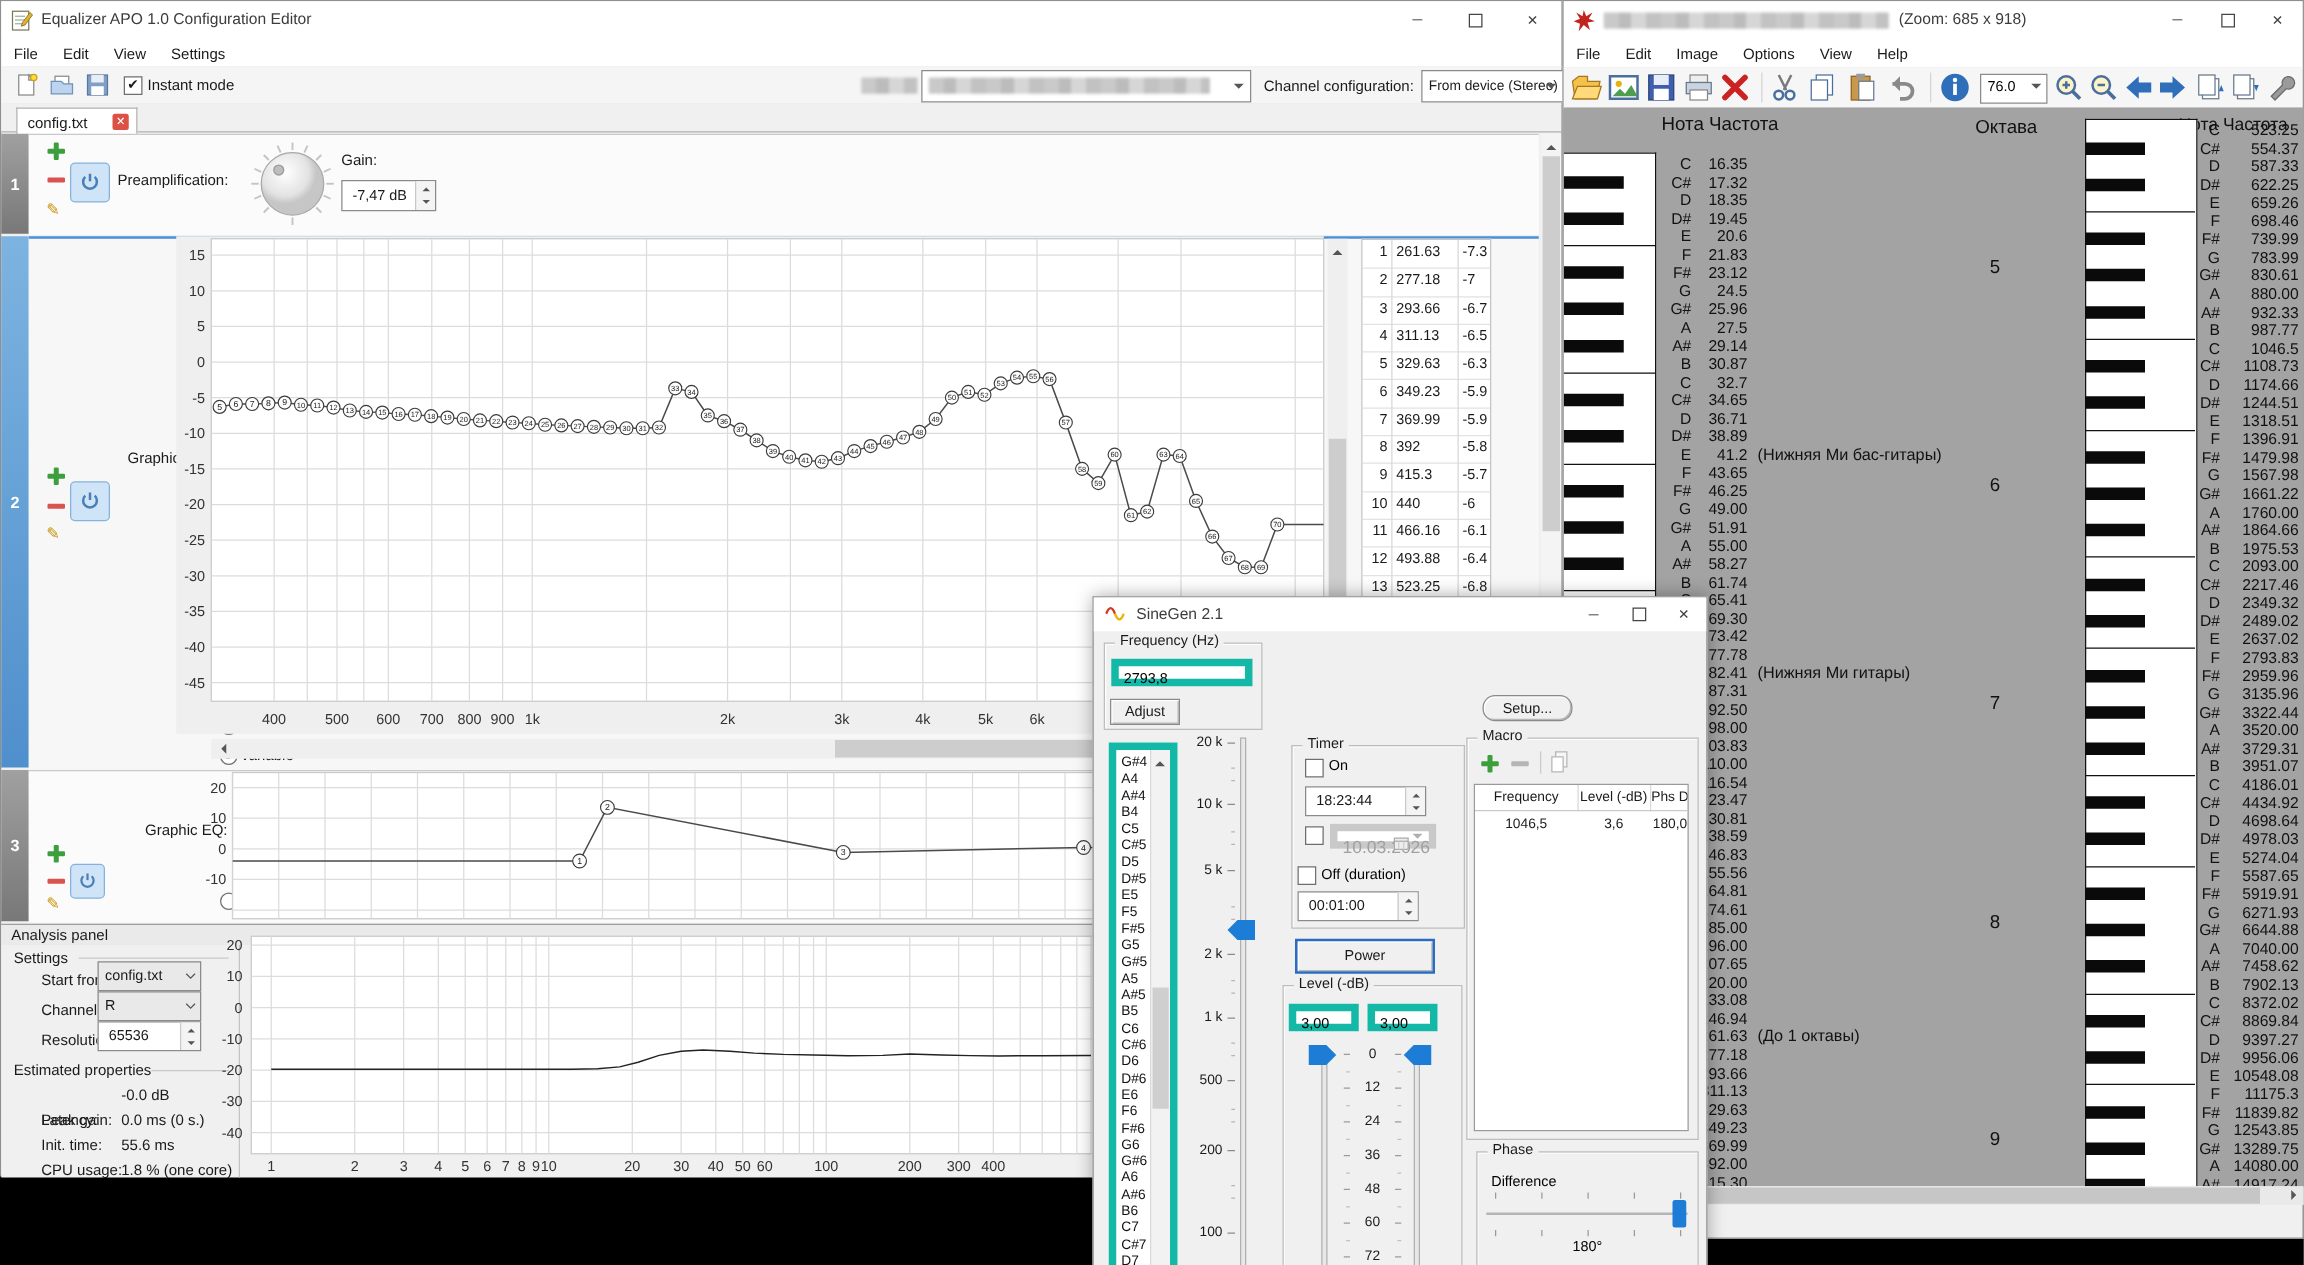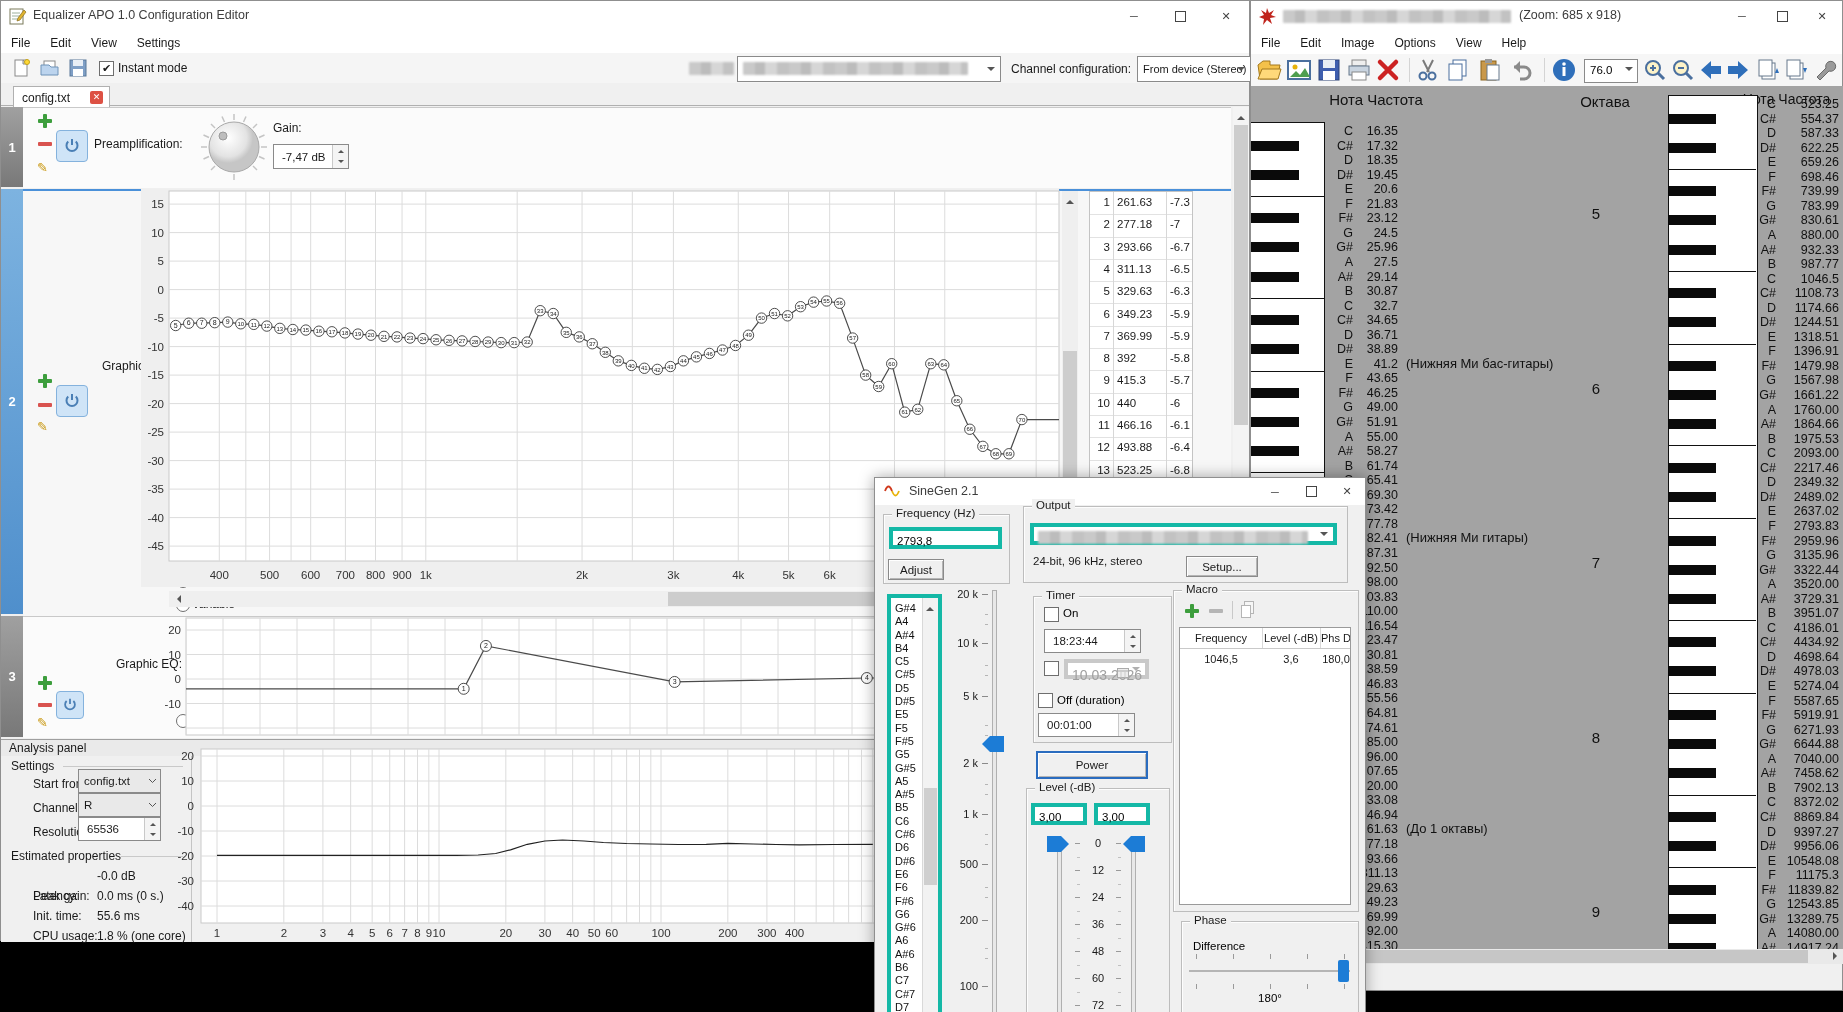--- a/index.html
+++ b/index.html
@@ -27,21 +27,21 @@
   .uarr{top:25%;border-bottom-color:#555;margin-top:-4px;}
   .darr{bottom:25%;border-top-color:#555;margin-bottom:-4px;}
   .radio{position:absolute;width:12px;height:12px;border:1px solid #707070;border-radius:50%;background:#fff;}
   .radio.sel::after{content:'';position:absolute;left:2.5px;top:2.5px;width:5px;height:5px;border-radius:50%;background:#2b2b2b;}
   .numtab{position:absolute;left:0;width:22px;color:#fff;font-weight:bold;font-size:13px;display:flex;align-items:center;justify-content:center;background:linear-gradient(#a0a0a0,#787878);}
   .numtab.blue{background:linear-gradient(#7db3e0,#4f8fcc);}
   .section{position:absolute;left:22px;right:611px;background:#fbfbfb;border-top:1px solid #c9c9c9;}
   .group95{position:absolute;border:1px solid #bdbdbd;box-shadow:1px 1px 0 #fdfdfd inset;}
   .group95 > .glabel{position:absolute;top:-8px;left:8px;background:#f0f0f0;padding:0 4px;font-size:11.5px;color:#1a1a1a;white-space:nowrap;}
   .btn95{position:absolute;background:#f0f0f0;border:1px solid #8a8a8a;box-shadow:inset 1px 1px 0 #fff,inset -1px -1px 0 #b5b5b5;font-size:11.5px;color:#1a1a1a;display:flex;align-items:center;justify-content:center;}
-  .sunken{background:#fff;border:4px solid #14b8a6;}
+  .sunken{background:#fff;border:6px solid #14b8a6;}
   .sb{position:absolute;background:#efefef;}
   .sbthumb{position:absolute;background:#cdcdcd;}
   .sbarr{position:absolute;width:0;height:0;border:4px solid transparent;}
   .powerbtn{position:absolute;width:30px;height:30px;border-radius:4px;background:#cfe4f7;border:1px solid #84b2dd;display:flex;align-items:center;justify-content:center;}
   .pm{position:absolute;width:16px;height:16px;}
   .pm .h{position:absolute;left:1px;top:6px;width:14px;height:4px;border-radius:1px;}
   .pm .v{position:absolute;left:6px;top:1px;width:4px;height:14px;border-radius:1px;}
   .green .h,.green .v{background:#3d9e3d;}
   .red .h{background:#d9534f;}
   .gray .h{background:#b5b5b5;}
@@ -1363,29 +1363,21 @@
       <div style="position: absolute; left: 40px; top: 365px; width: 3px; height: 1px; background: rgb(181, 181, 181);"></div>
       <div style="position: absolute; left: 40px; top: 375px; width: 3px; height: 1px; background: rgb(181, 181, 181);"></div>
       <div style="position: absolute; left: 0px; top: 397px; width: 33px; text-align: right; font-size: 11px; color: rgb(26, 26, 26);">100</div>
       <div style="position: absolute; left: 37px; top: 403px; width: 6px; height: 1px; background: rgb(138, 138, 138);"></div>
       <div style="position: absolute; left: 47px; top: 7px; width: 3px; height: 445px; background: rgb(232, 232, 232); border: 1px solid rgb(176, 176, 176);"></div>
       <svg width="24" height="18" style="position: absolute; left: 36px; top: 152px;">
         <polygon points="1,9 9,1 23,1 23,17 9,17" fill="#1c7cd6"></polygon>
       </svg>
     </div>
 
-  <div class="group95" style="left:148px;top:28px;width:323px;height:75px;">
-    <span class="glabel">Output</span>
-    <div class="sunken abs" style="left:6px;top:16px;width:307px;height:22px;">
-      <div class="blur-block" style="left:4px;top:4px;width:270px;height:13px;"></div>
-      <div class="carr"></div>
-    </div>
-    <span class="abs" style="left:9px;top:48px;font-size:11.5px;color:#1a1a1a;">24-bit, 96 kHz, stereo</span>
-  </div>
-  <div class="btn95" style="left:311px;top:78px;width:70px;height:19px;">
+  <div class="btn95" style="left:311px;top:78px;width:70px;height:19px;border-radius:10px;">
       <span>Setup...</span>
     </div>
 
   <div class="group95" style="left:158px;top:118px;width:137px;height:145px;">
     <span class="glabel">Timer</span>
     <div class="chk" style="left:10px;top:10px;"></div>
     <span class="abs" style="left:29px;top:10px;font-size:11.5px;">On</span>
     <div class="spin" style="left:10px;top:32px;width:95px;height:22px;">
       <span class="val">18:23:44</span>
       <div class="arrows">

